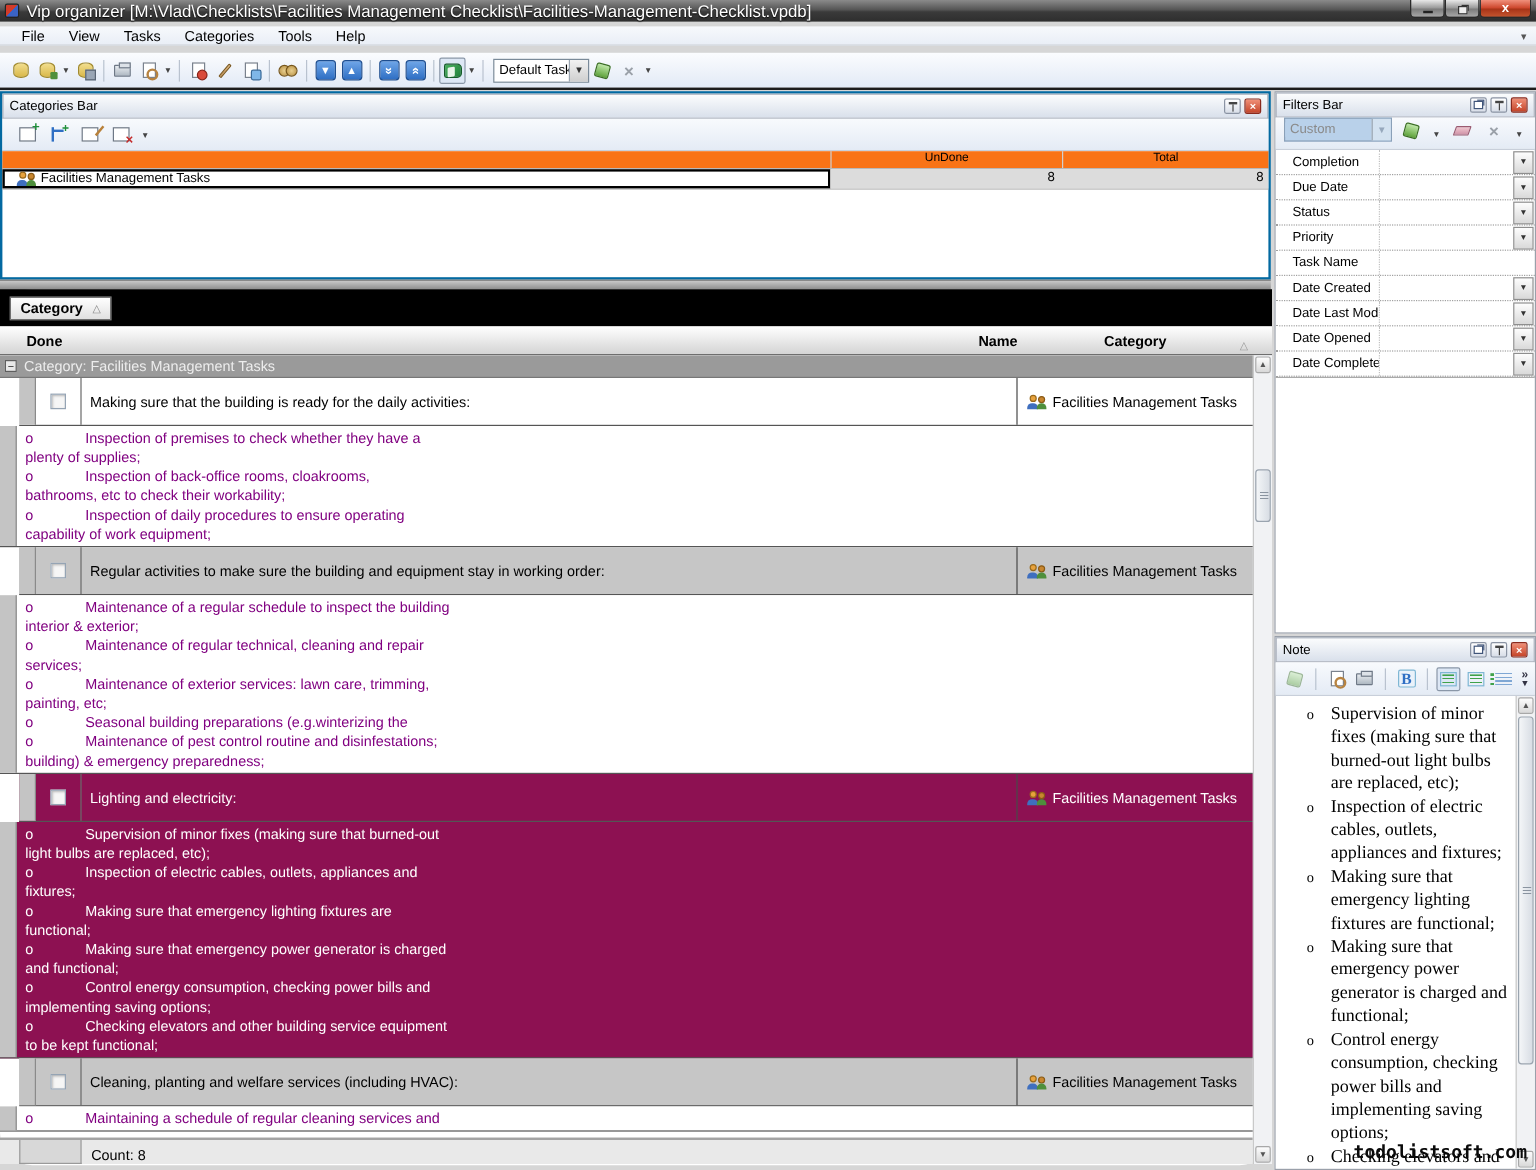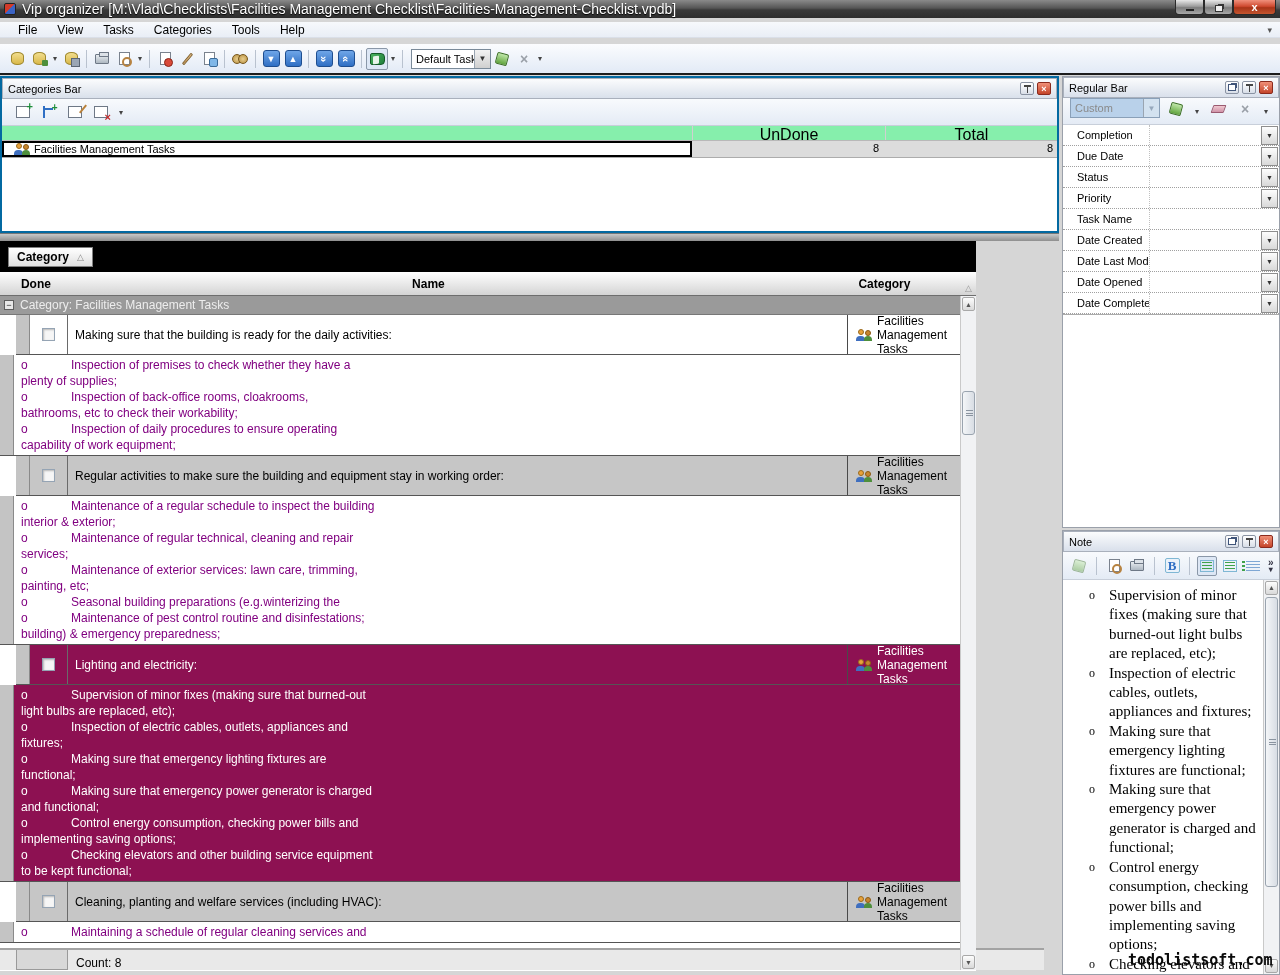--- a/index.html
+++ b/index.html
@@ -66,40 +66,40 @@
   .categories-panel { position:absolute; left:0; top:76px; width:1059px; height:157px; background:#fff; border:2px solid #0369a1; }
   .cat-toolbar { height:27px; background:linear-gradient(#F8FAFD,#E4EBF5); border-bottom:1px solid #C8CFDA; display:flex; align-items:center; padding-left:10px; gap:4px; }
   .sheet { width:14px; height:12px; background:#fff; border:1px solid #6E7886; position:relative; }
   .sheet.plus::after { content:"+"; position:absolute; right:-4px; top:-7px; color:#1F8F3A; font-weight:bold; font-size:11px; }
   .sheet.edit::after { content:""; position:absolute; right:-3px; top:-3px; width:2px; height:10px; background:#B9813A; transform:rotate(40deg); }
   .sheet.del::after { content:"×"; position:absolute; right:-4px; bottom:-6px; color:#C42A2A; font-weight:bold; font-size:11px; }
   .tree-ico { width:13px; height:12px; border-left:2px solid #2F6FC4; position:relative; }
   .tree-ico::before { content:""; position:absolute; left:0; top:2px; width:8px; height:2px; background:#2F6FC4; }
   .tree-ico::after { content:"+"; position:absolute; right:-2px; top:-4px; color:#1F8F3A; font-weight:bold; font-size:10px; }
   .cat-table { position:relative; }
-  .cat-header { height:15px; display:flex; border-bottom:1px solid #B8B8B8; background:#86efac; font-size:16px; }
+  .cat-header { height:15px; display:flex; border-bottom:1px solid #B8B8B8; background:#f97316; font-size:10px; }
   .cat-header .c-name { width:690px; }
   .cat-header .c-undone { width:193px; text-align:center; border-left:1px solid #D0D0D0; }
   .cat-header .c-total { flex:1; text-align:center; border-left:1px solid #D0D0D0; }
   .cat-row { height:17px; display:flex; border-bottom:1px solid #ACACAC; font-size:11px; }
   .cat-row .c-name { width:690px; display:flex; align-items:center; border:2px solid #000; background:#fff; padding-left:10px; gap:4px; }
   .cat-row .c-undone { width:193px; background:#DCDCDC; text-align:right; padding:1px 6px 0 0; }
   .cat-row .c-total { flex:1; background:#DCDCDC; text-align:right; padding:1px 4px 0 0; }
 
   .splitter { position:absolute; left:0; top:233px; width:1059px; height:8px; background:linear-gradient(#C9C9C9,#8E8E8E); border-top:1px solid #777; }
 
   
-  .grid { position:absolute; left:0; top:241px; width:976px; height:730px; background:#fff; }
+  .grid { position:absolute; left:0; top:241px; width:1060px; height:730px; background:#fff;border-radius:27px; }
   .groupband { height:31px; background:#000; display:flex; align-items:center; }
   .group-chip { margin-left:8px; background:linear-gradient(#FFF,#E0E0E0); border:1px solid #808080; padding:2px 8px; font-weight:bold; display:inline-flex; align-items:center; gap:8px; }
   .group-chip .tri { font-size:9px; color:#888; font-weight:normal; }
   .colheader { height:24px; display:flex; background:linear-gradient(#FFFFFF,#D4D4D4); border-bottom:1px solid #6E6E6E; font-weight:bold; align-items:center; }
   .ch-corner { width:16px; height:100%; }
   .ch-done { width:52px; padding-left:6px; }
-  .ch-name { width:780px; text-align:center; }
+  .ch-name { width:780px; text-align:right; }
   .ch-cat { width:196px; text-align:center; position:relative; }
   .ch-cat .tri { position:absolute; right:4px; top:6px; font-size:9px; color:#999; font-weight:normal; }
   .grid-body { height:652px; overflow:hidden; position:relative; }
   .grouprow { height:19px; background:#9A9A9A; color:#EDEDED; display:flex; align-items:center; border-bottom:1px solid #777; }
   .collapse-box { width:10px; height:10px; background:#E8E8E8; border:1px solid #5E5E5E; color:#222; font-size:9px; line-height:8px; text-align:center; margin:0 6px 0 4px; }
   .task-row { height:40px; margin-left:16px; display:flex; border-bottom:1px solid #555; }
   .task-row.white { background:#fff; }
   .task-row.gray { background:#C6C6C6; }
   .task-row.selected { background:#8D1152; color:#fff; }
   .indent { width:14px; background:#C4C4C4; border-right:1px solid #8a8a8a; flex:0 0 14px; }
@@ -461,21 +461,21 @@
     <span class="sc-btn up">▲</span>
     <span class="sc-thumb" style="top:95px;height:44px">
         <span class="grip"></span>
       </span>
     <span class="sc-btn down">▼</span>
   </div>
 </div>
 
 <div class="filters-panel">
   <div class="panel-title">
-    <span>Regular Bar</span>
+    <span>Filters Bar</span>
     <span class="pt-btns">
       <span class="sqbtn">
           <span class="rest-ico"></span>
         </span>
       <span class="sqbtn">
           <span class="pin-ico">
             <i></i>
             <b></b>
           </span>
         </span>

